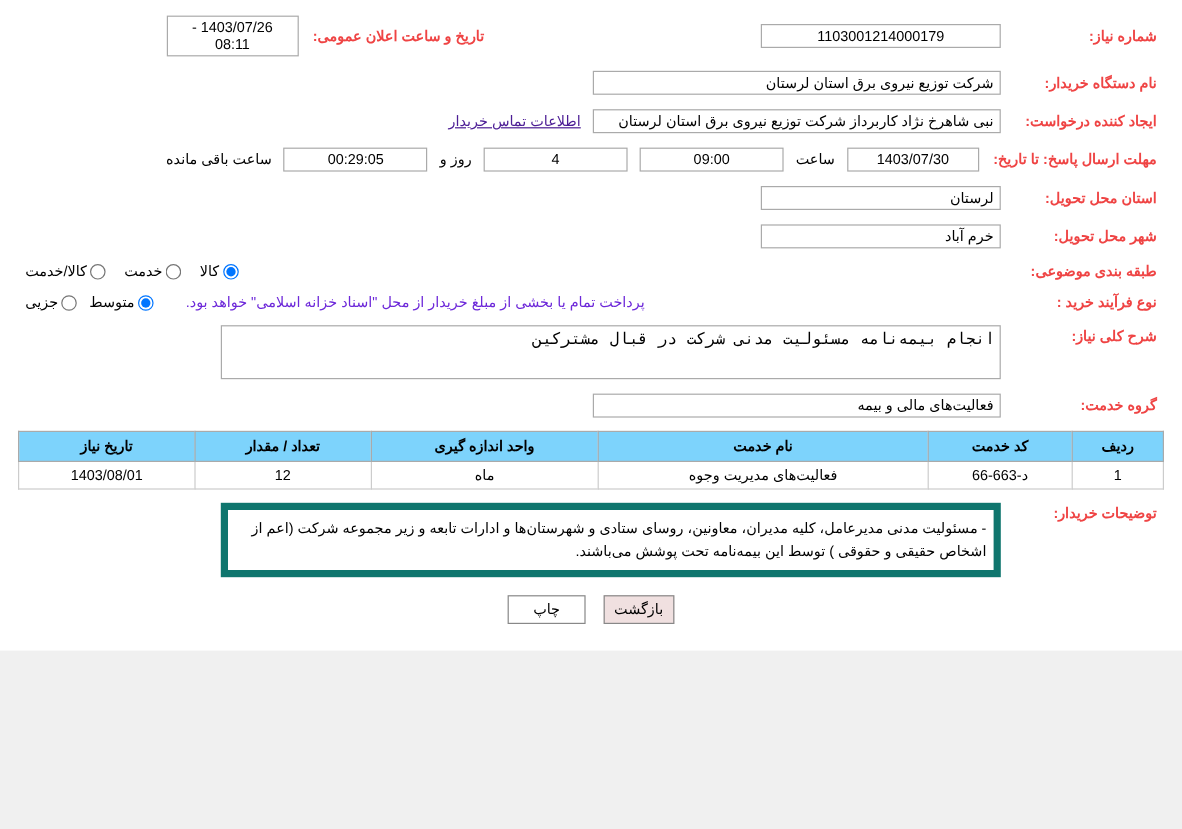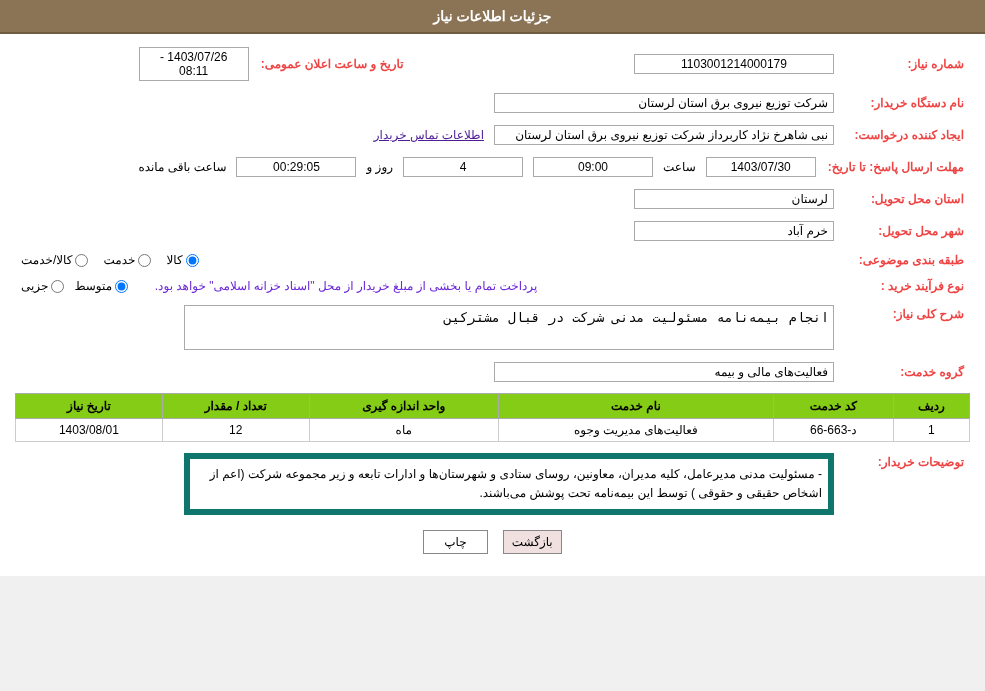--- a/index.html
+++ b/index.html
@@ -122,21 +122,21 @@
       resize: none;
       display: block;
     }
     .service-table {
       width: 100%;
       border-collapse: collapse;
       margin: 8px 0;
       font-size: 12px;
     }
     .service-table th {
-      background: #84cc16;
+      background: #7dd3fc;
       border: 1px solid #aaa;
       padding: 5px;
       text-align: center;
       font-weight: bold;
     }
     .service-table td {
       border: 1px solid #ccc;
       padding: 4px 6px;
       text-align: center;
       background: #fff;
@@ -176,23 +176,20 @@
     }
     .content-relative {
       position: relative;
     }
   </style>
 </head>
 <body>
 
 <div class="page-wrapper">
 
-  <div class="header-bar">
-    <span>جزئیات اطلاعات نیاز</span>
-  </div>
 
   <div class="main-content content-relative">
 
     <table class="info-table">
       <tbody>
           <tr>
         <td class="label-cell">شماره نیاز:</td>
         <td class="value-cell">
           <span class="number-box">1103001214000179</span>
         </td>

